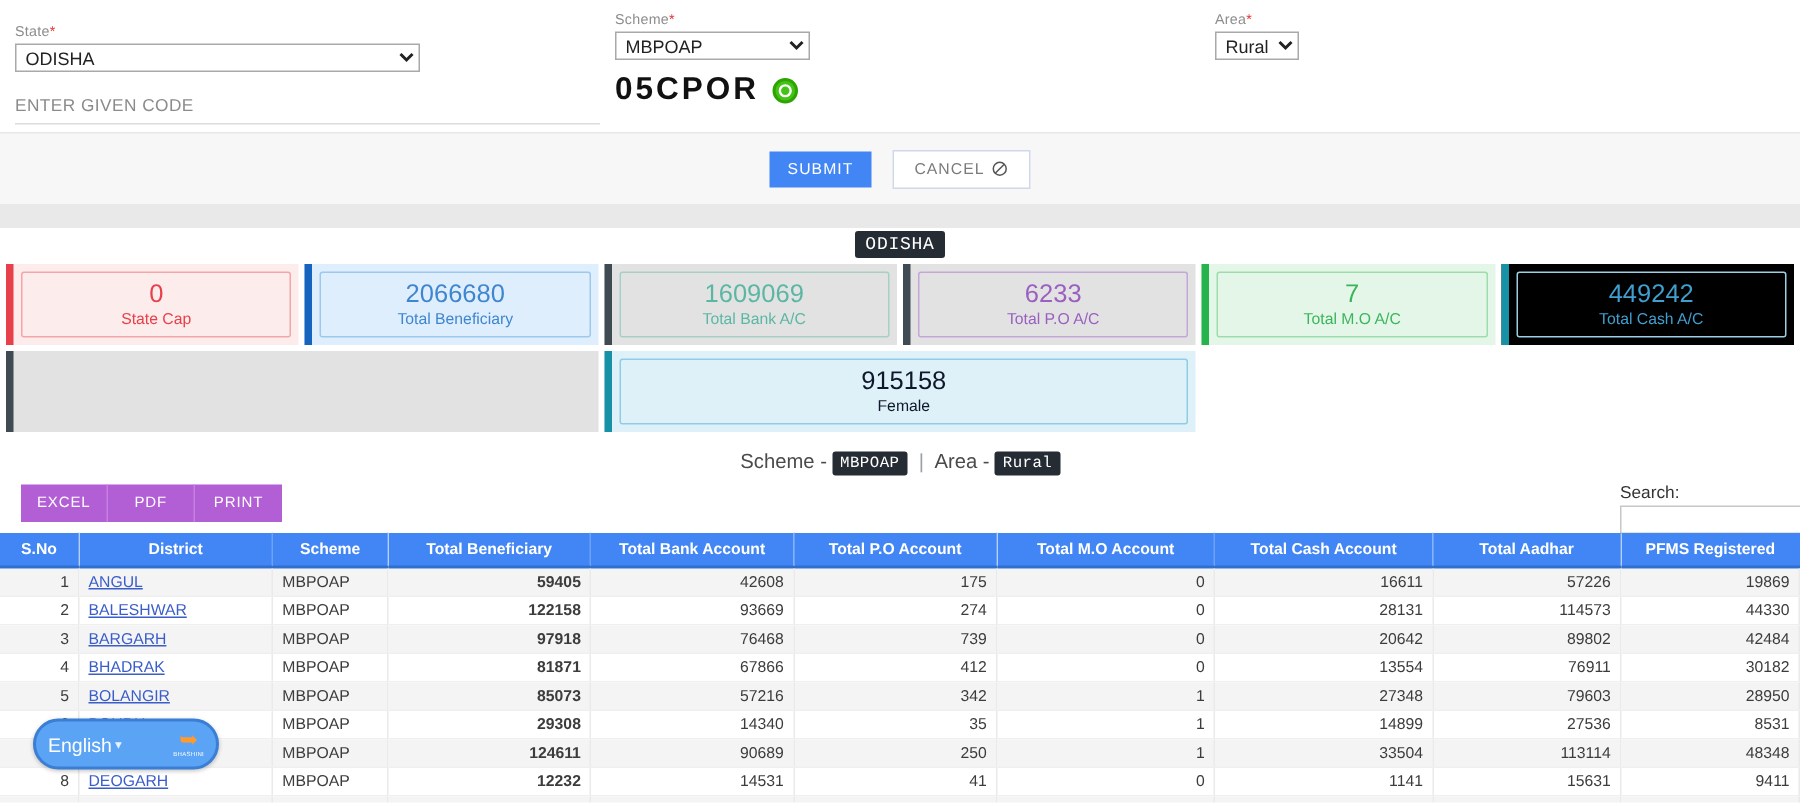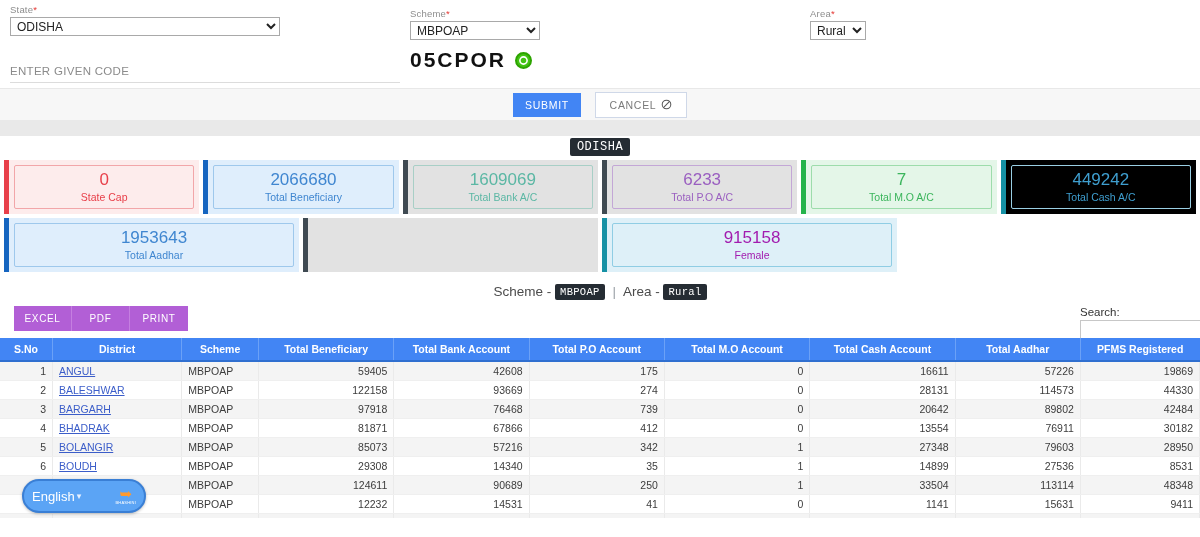--- a/index.html
+++ b/index.html
@@ -19,21 +19,21 @@
   .req { color:#e53935; }
   select.ctl {
     font-family:"Liberation Sans", sans-serif;
     font-size:12px; color:#222;
     border:1px solid #a9a9a9; background:#fff;
     padding:1px 2px; height:19px;
   }
   .sel-state { width:270px; }
   .sel-scheme { width:130px; }
   .sel-area { width:56px; }
-  .f-state { position:absolute; left:10px; top:4px; }
+  .f-state { position:absolute; left:10px; top:16px; }
   .f-scheme { position:absolute; left:410px; top:8px; }
   .f-area { position:absolute; left:810px; top:8px; }
 
   .f-code { position:absolute; left:10px; top:62px; width:390px; }
   .code-input {
     width:100%; border:none; border-bottom:1px solid #dcdcdc;
     font-family:"Liberation Sans", sans-serif; font-size:11.5px;
     color:#7a7a7a; padding:3px 0 5px 0; outline:none; background:transparent;
     letter-spacing:.3px;
   }
@@ -48,21 +48,21 @@
   }
   .refresh-icon {
     width:17px; height:17px; border-radius:50%;
     background:#43c314; border:2px solid #2da400;
     display:flex; align-items:center; justify-content:center;
   }
   .refresh-icon svg { display:block; }
 
   
   .btn-bar {
-    height:32px; background:#f7f7f7; border-top:1px solid #e8e8e8;
+    height:48px; background:#f7f7f7; border-top:1px solid #e8e8e8;
     display:flex; align-items:center; justify-content:center; gap:14px;
   }
   .btn {
     font-family:"Liberation Sans", sans-serif;
     font-size:10.5px; letter-spacing:.7px;
     padding:6px 0; cursor:pointer;
   }
   .btn-submit {
     background:#4285f4; color:#fff; border:none; width:68px; text-align:center;
   }
@@ -139,21 +139,21 @@
     font-size:10.5px; color:#3c3c3c; padding:3px 6px;
     border-right:1px solid #eaeaea; border-bottom:1px solid #efefef;
     white-space:nowrap; overflow:hidden;
   }
   tr.alt td { background:#f4f4f4; }
   tr.plain td { background:#ffffff; }
   .c-sno { width:52px; text-align:right; }
   .c-dist { width:128px; text-align:left; }
   .c-sch  { width:76px; text-align:left; }
   .c-num  { text-align:right; }
-  .w-tb { width:134px; }
+  .w-tb { width:134px;font-weight:bold; }
   .w-bk { width:134px; }
   .w-po { width:134px; }
   .w-mo { width:144px; }
   .w-ca { width:144px; }
   .w-ad { width:124px; }
   .w-pf { width:118px; }
   .dist-link { color:#3b5dc9; text-decoration:underline; cursor:pointer; }
 
   
   .lang-widget {
@@ -273,33 +273,26 @@
       </div>
       <div class="card" style="background: #000000;">
         <div class="card-accent" style="background: rgb(22, 145, 165);"></div>
         <div class="card-body" style="border-color: rgb(154, 207, 228); color: rgb(63, 159, 208);">
           <div class="card-value">449242</div>
           <div class="card-label">Total Cash A/C</div>
         </div>
       </div>
     </div>
   <div class="card-row" id="card-row-2">
-      <div class="card" style="background: rgb(223, 238, 252);">
-        <div class="card-accent" style="background: rgb(21, 101, 192);"></div>
-        <div class="card-body" style="border-color: rgb(158, 200, 236); color: rgb(63, 134, 208);">
-          <div class="card-value">1953643</div>
-          <div class="card-label">Total Aadhar</div>
-        </div>
-      </div>
       <div class="card" style="background: rgb(226, 226, 226);">
         <div class="card-accent" style="background: rgb(63, 74, 82);"></div>
       </div>
       <div class="card" style="background: rgb(222, 240, 248);">
         <div class="card-accent" style="background: rgb(22, 145, 165);"></div>
-        <div class="card-body" style="border-color: rgb(143, 205, 228); color: #a21caf;">
+        <div class="card-body" style="border-color: rgb(143, 205, 228); color: #0f172a;">
           <div class="card-value">915158</div>
           <div class="card-label">Female</div>
         </div>
       </div>
       <div class="card-empty"></div>
     </div>
 </div>
 
 <div class="scheme-line">
   <span>Scheme -</span>

